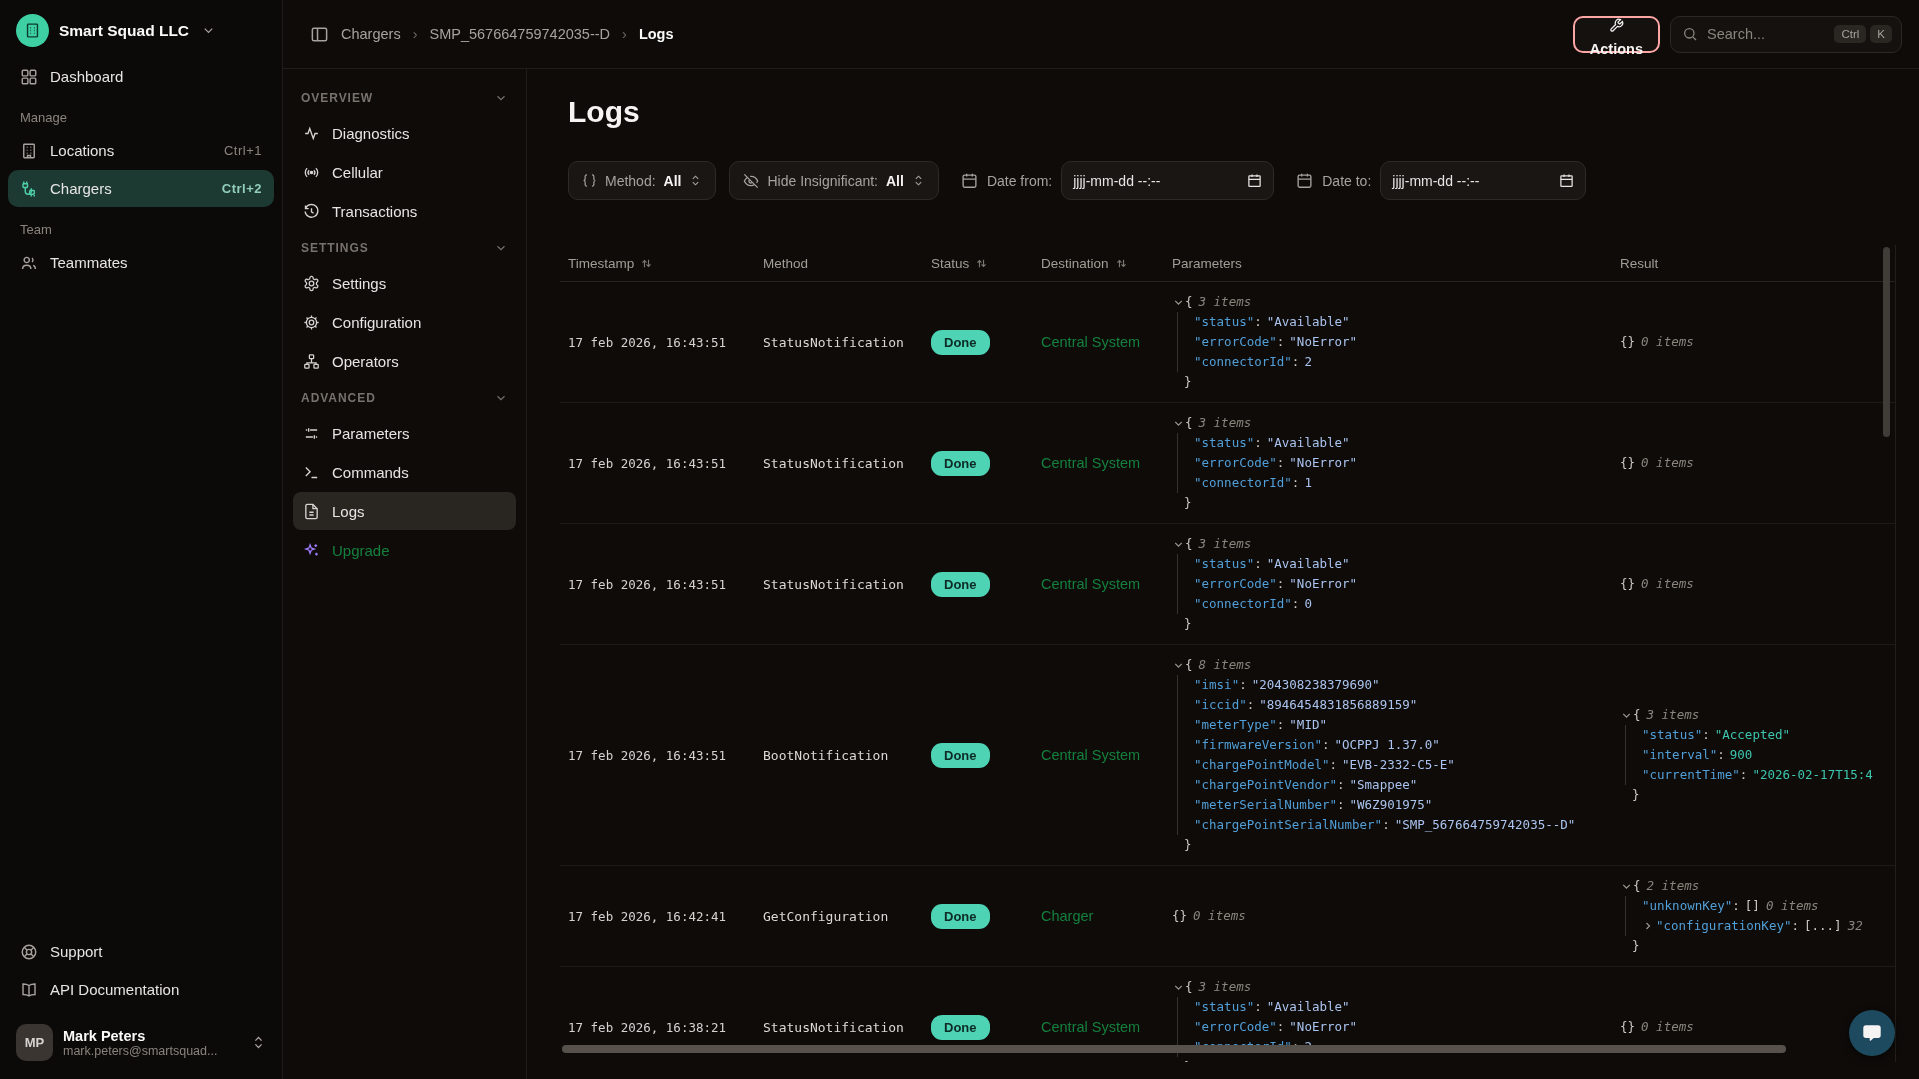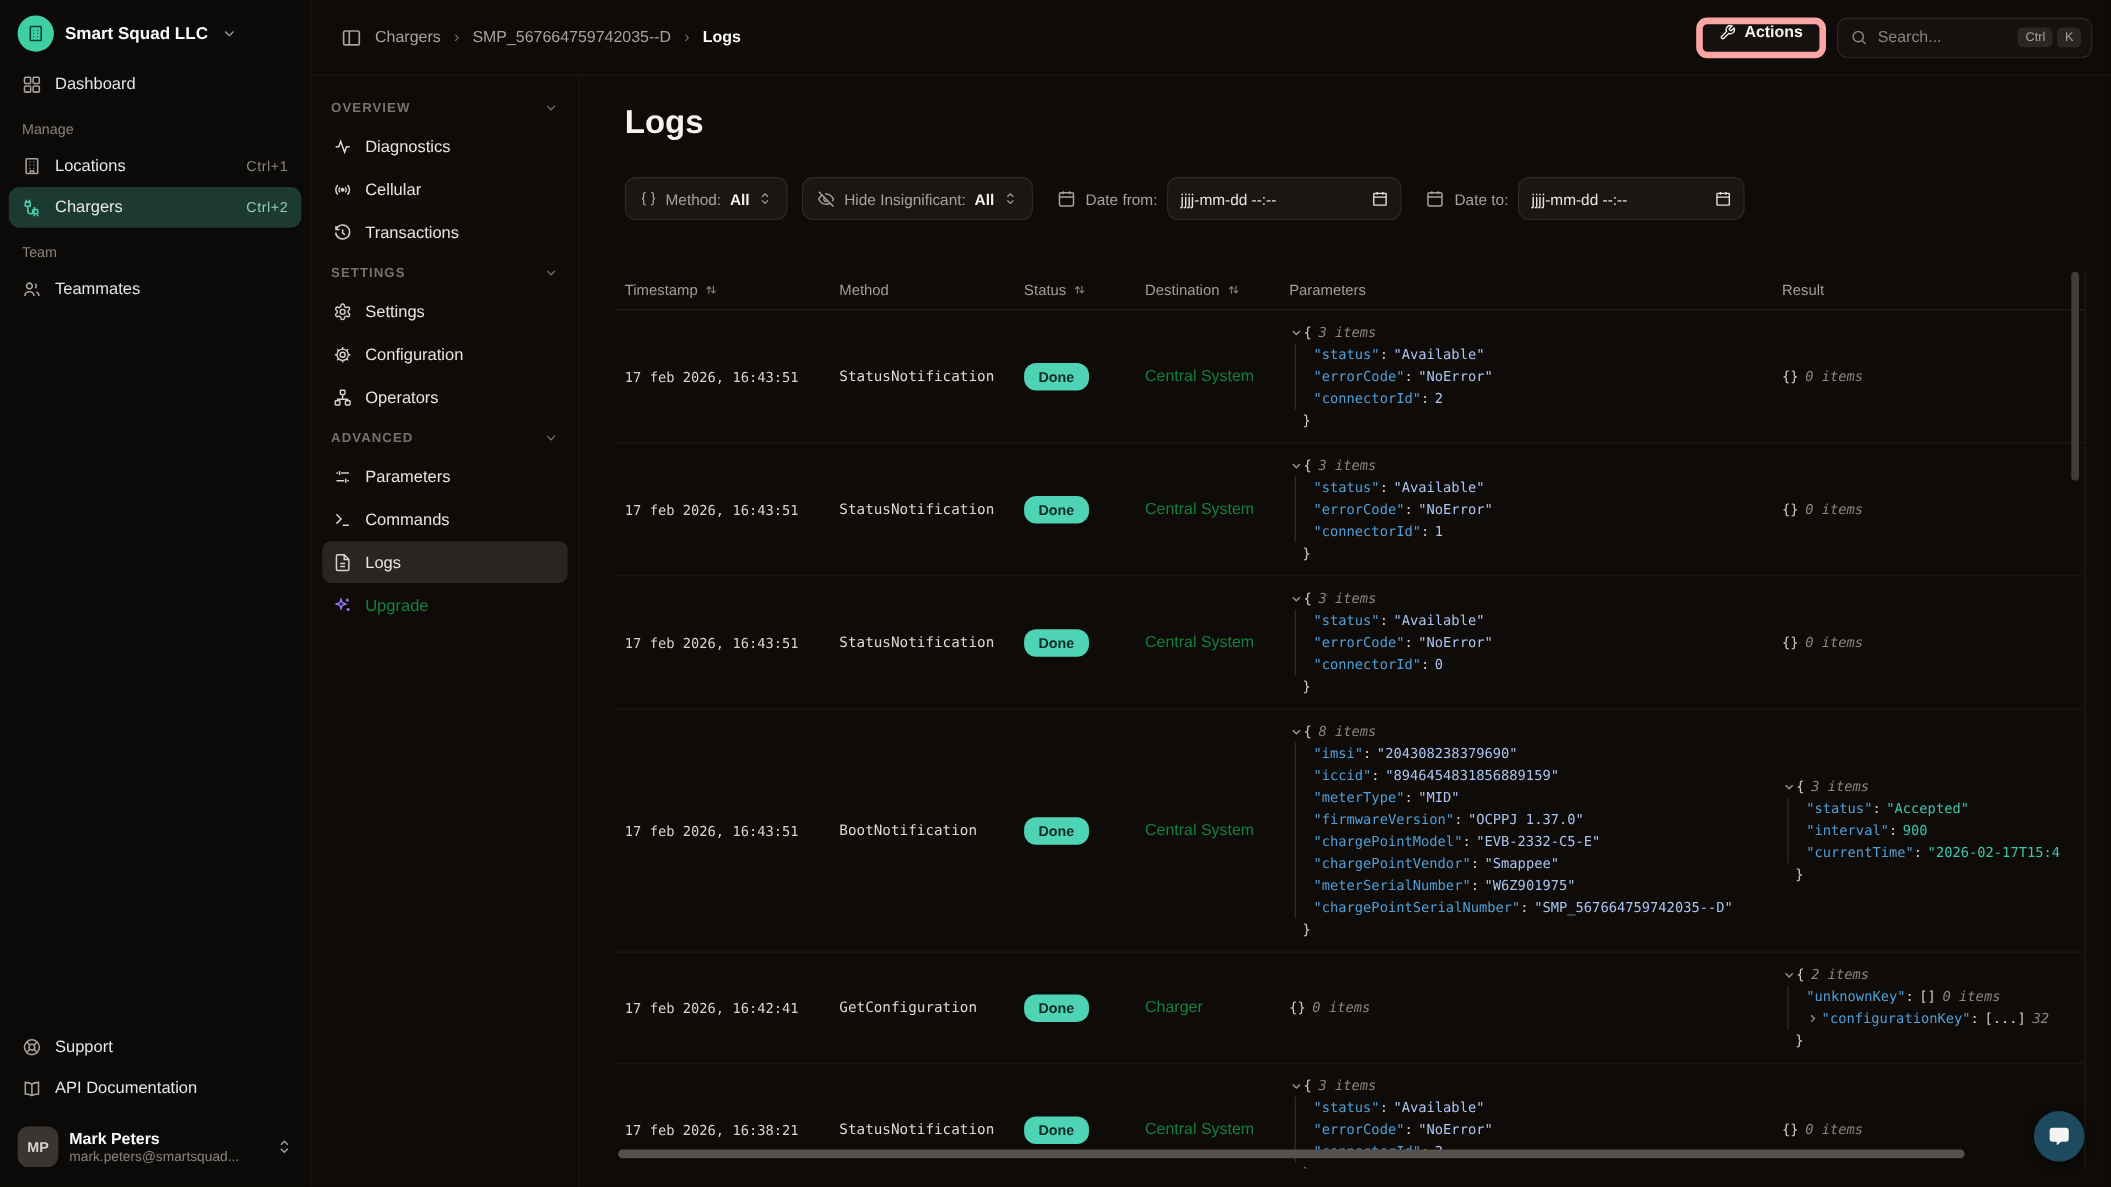--- a/index.html
+++ b/index.html
@@ -11,38 +11,38 @@
   
   .sidebar { position:absolute; left:0; top:0; bottom:0; width:283px; background:#0c0a08; border-right:1px solid #1e1b18; }
   .org-row { display:flex; align-items:center; gap:10px; padding:14px 16px 10px 16px; cursor:pointer; }
   .org-logo { width:33px; height:33px; border-radius:50%; background:#3ed0a2; display:flex; align-items:center; justify-content:center; color:#0b3b2e; }
   .org-name { font-size:15.5px; font-weight:700; color:#fafaf9; }
   .org-chev { color:#a8a29e; margin-left:2px; }
   .nav-item { display:flex; align-items:center; gap:12px; height:37px; margin:1px 8px; padding:0 12px; border-radius:10px; font-size:15px; color:#e7e5e4; cursor:pointer; }
   .nav-item .ic { color:#a8a29e; }
   .nav-item.active { background:#1c3a32; }
   .nav-item.active .ic { color:#4fd1ad; }
-  .nav-item.active .shortcut { color:#93cdbb; }
+  .nav-item.active .shortcut { color:#93cdbb;font-weight:bold; }
   .shortcut { margin-left:auto; font-size:13px; color:#8a847d; letter-spacing:.5px;text-align:center; }
   .section-label { font-size:13px; color:#8a847d; padding:14px 20px 6px 20px; }
   .sidebar-footer { position:absolute; left:0; right:0; bottom:0; padding:8px 0 10px 0; }
   .user-row { display:flex; align-items:center; gap:10px; margin:8px 8px 0 8px; padding:8px; border-radius:10px; cursor:pointer; }
   .avatar { width:37px; height:37px; border-radius:10px; background:#3a3531; color:#d6d3d1; font-size:13px; font-weight:700; display:flex; align-items:center; justify-content:center; }
   .user-meta { min-width:0; }
   .user-name { font-size:14.5px; font-weight:700; color:#fafaf9; }
   .user-email { font-size:12.5px; color:#8a847d; white-space:nowrap; }
   .user-chev { margin-left:auto; color:#a8a29e; }
 
   
   .topbar { position:absolute; left:283px; top:0; right:0; height:69px; border-bottom:1px solid #1f1c19; display:flex; align-items:center; padding:0 17px 0 27px; background:#0e0b09; }
   .crumbs { display:flex; align-items:center; gap:12px; font-size:14.5px; color:#a8a29e; }
   .crumb-sep { color:#6f6963; }
   .crumb-current { color:#fafaf9; font-weight:600; }
   .topbar-right { margin-left:auto; display:flex; align-items:center; gap:10px; }
-  .btn-actions { display:flex; align-items:flex-start; gap:8px; height:37px; padding:0 15px; border:6px solid #fca5a5; border-radius:10px; background:#14110e; font-size:14.5px; font-weight:600; color:#f5f4f2; cursor:pointer; }
+  .btn-actions { display:flex; align-items:center; gap:8px; height:37px; padding:0 15px; border:2px solid #fca5a5; border-radius:10px; background:#14110e; font-size:14.5px; font-weight:600; color:#f5f4f2; cursor:pointer;flex-direction:column; }
   .search-box { display:flex; align-items:center; gap:9px; width:232px; height:37px; padding:0 9px 0 11px; border:1px solid #2c2925; border-radius:10px; background:#14110e; cursor:text; }
   .search-ph { font-size:14.5px; color:#8a847d; }
   .kbd-group { margin-left:auto; display:flex; gap:4px;padding-left:31px; }
   .kbd { background:#2a2622; color:#a8a29e; font-size:11.5px; border-radius:5px; padding:3px 7px; }
 
   
   .subnav { position:absolute; left:283px; top:69px; bottom:0; width:244px; background:#0e0b09; border-right:1px solid #1e1b18; padding-top:12px; }
   .sub-section-label { display:flex; align-items:center; font-size:12px; letter-spacing:.08em; font-weight:600; color:#78716c; padding:10px 18px 8px 18px; cursor:pointer; }
   .sub-section-label .ic { margin-left:auto; color:#78716c; }
   .sub-item { display:flex; align-items:center; gap:12px; height:38px; margin:1px 10px; padding:0 10px; border-radius:8px; font-size:15px; color:#e7e5e4; cursor:pointer; }

